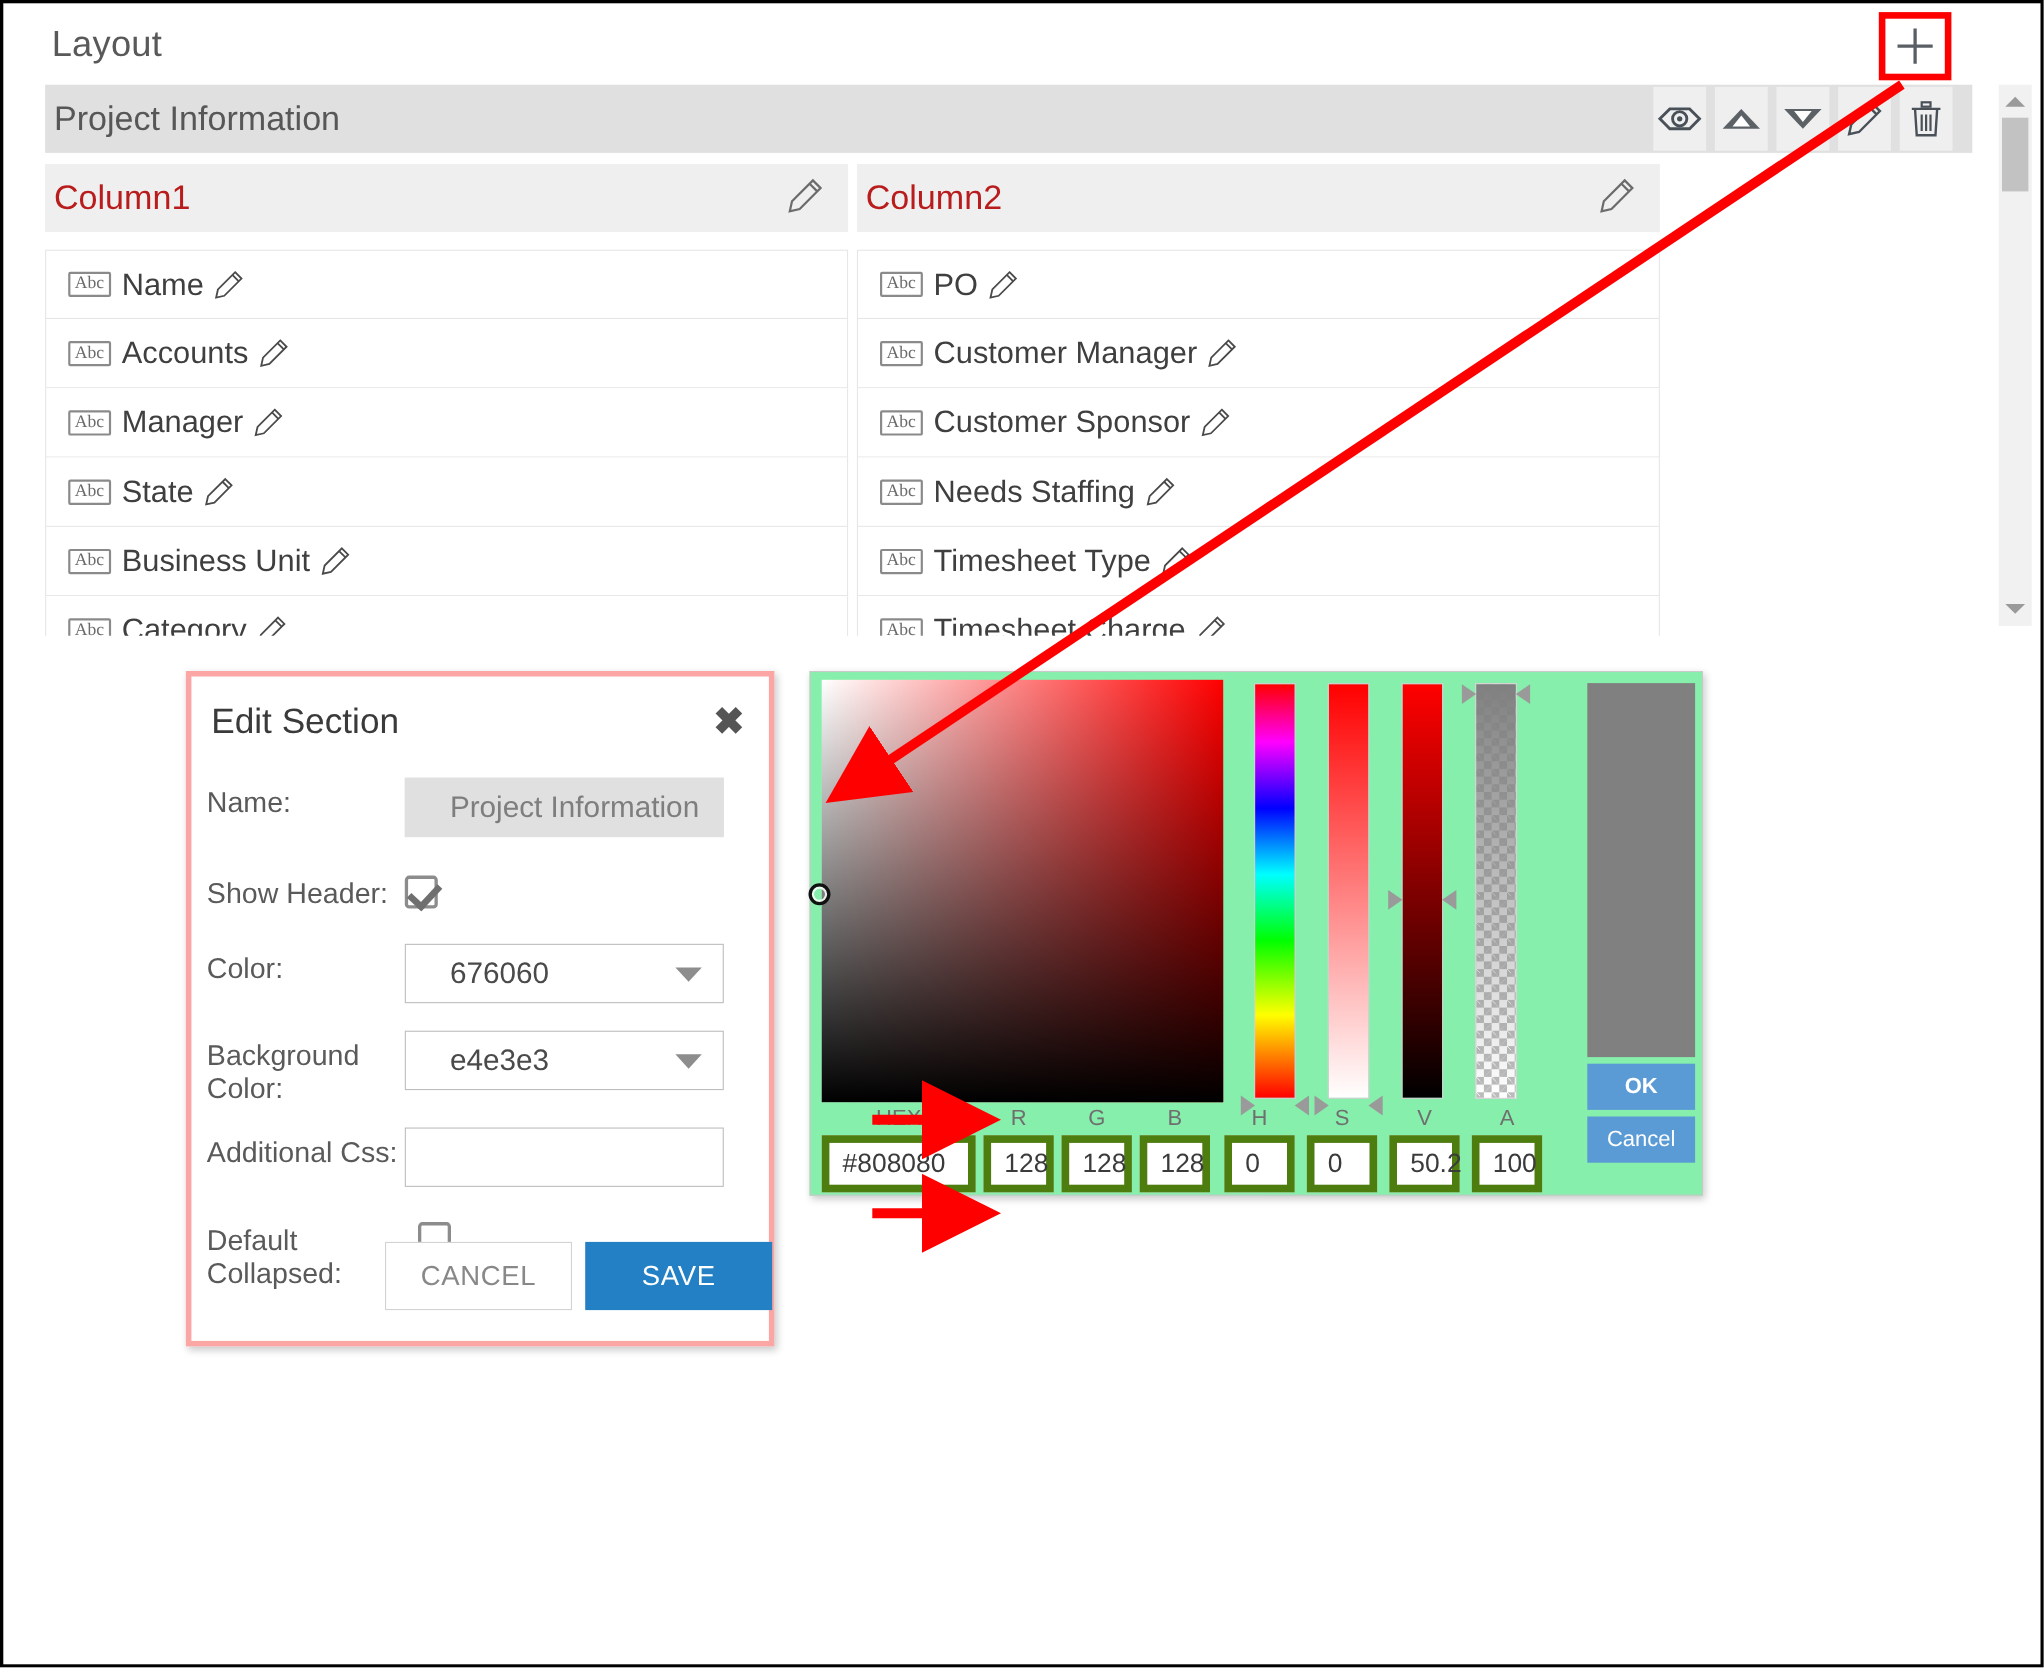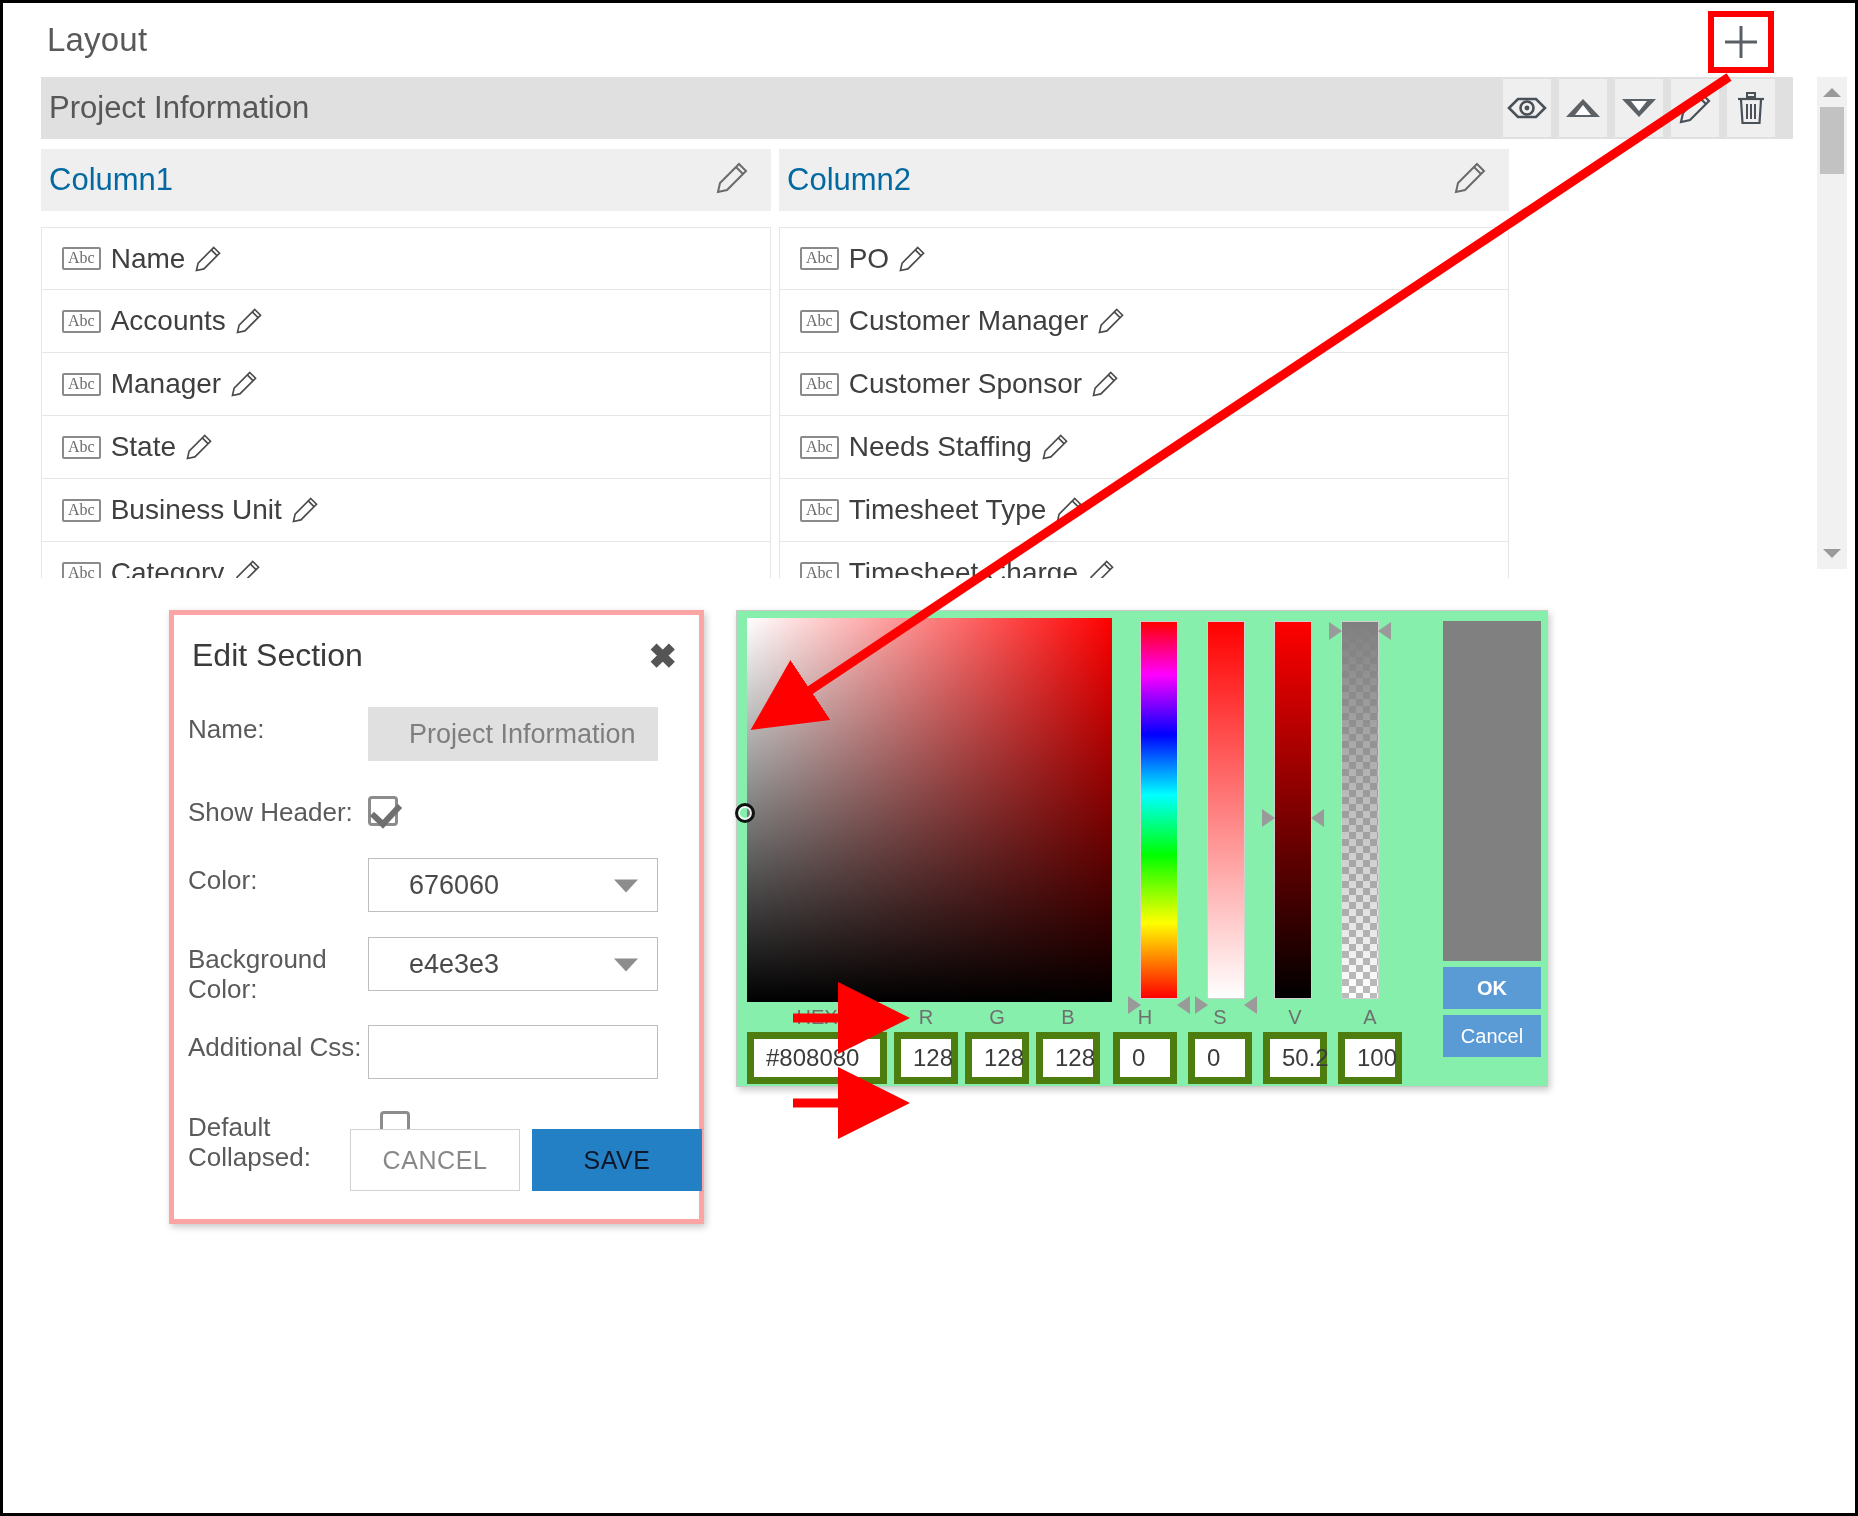--- a/index.html
+++ b/index.html
@@ -65,21 +65,21 @@
   
   .col {
     position: absolute; top: 146px;
   }
   .col1 { left: 38px; width: 730px; }
   .col2 { left: 776px; width: 730px; }
   .col-head {
     height: 62px; background: #efefef;
     display: flex; align-items: center; padding: 0 8px;
   }
-  .col-head .col-name { font-size: 31px; color: #0369a1; }
+  .col-head .col-name { font-size: 31px; color: #b91c1c; }
   .col-head .col-edit { margin-left: auto; padding-right: 14px; }
 
   .field-list { margin-top: 16px; }
   .field-row {
     height: 63px; background: #ffffff;
     border-bottom: 1px solid #e6e6e6;
     border-left: 1px solid #e6e6e6;
     border-right: 1px solid #e6e6e6;
     display: flex; align-items: center;
     padding-left: 20px;
@@ -146,21 +146,21 @@
   }
   .dlg-btns {
     position: absolute; left: 176px; bottom: 28px;
     display: flex; gap: 12px;
   }
   .btn {
     width: 170px; height: 62px; display: flex; align-items: center;
     justify-content: center; font-size: 25px; letter-spacing: 0.6px;
   }
   .btn-cancel { background: #ffffff; border: 1px solid #d2d2d2; color: #888; }
-  .btn-save { background: #2480c4; color: #0f172a; }
+  .btn-save { background: #2480c4; color: #ffffff; }
 
   
   .cpicker {
     position: absolute; left: 733px; top: 607px;
     width: 812px; height: 477px;
     background: #86efac; border: 1px solid #c9c9c9;
     box-shadow: 2px 3px 7px rgba(0,0,0,0.22);
   }
   .sv-square {
     position: absolute; left: 10px; top: 7px;

